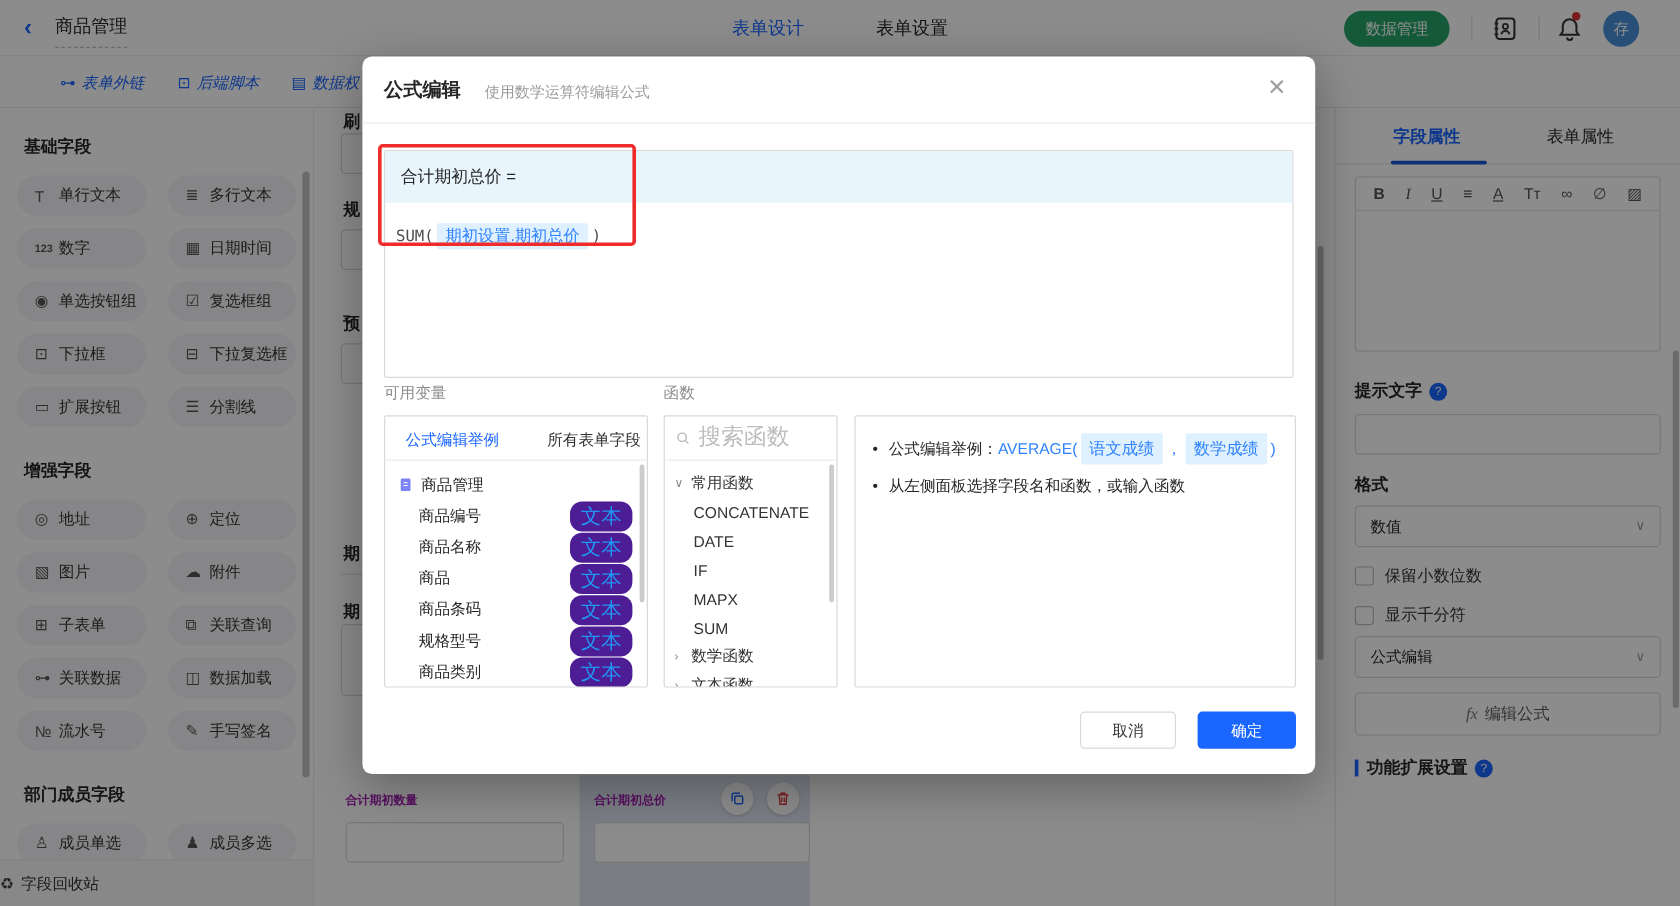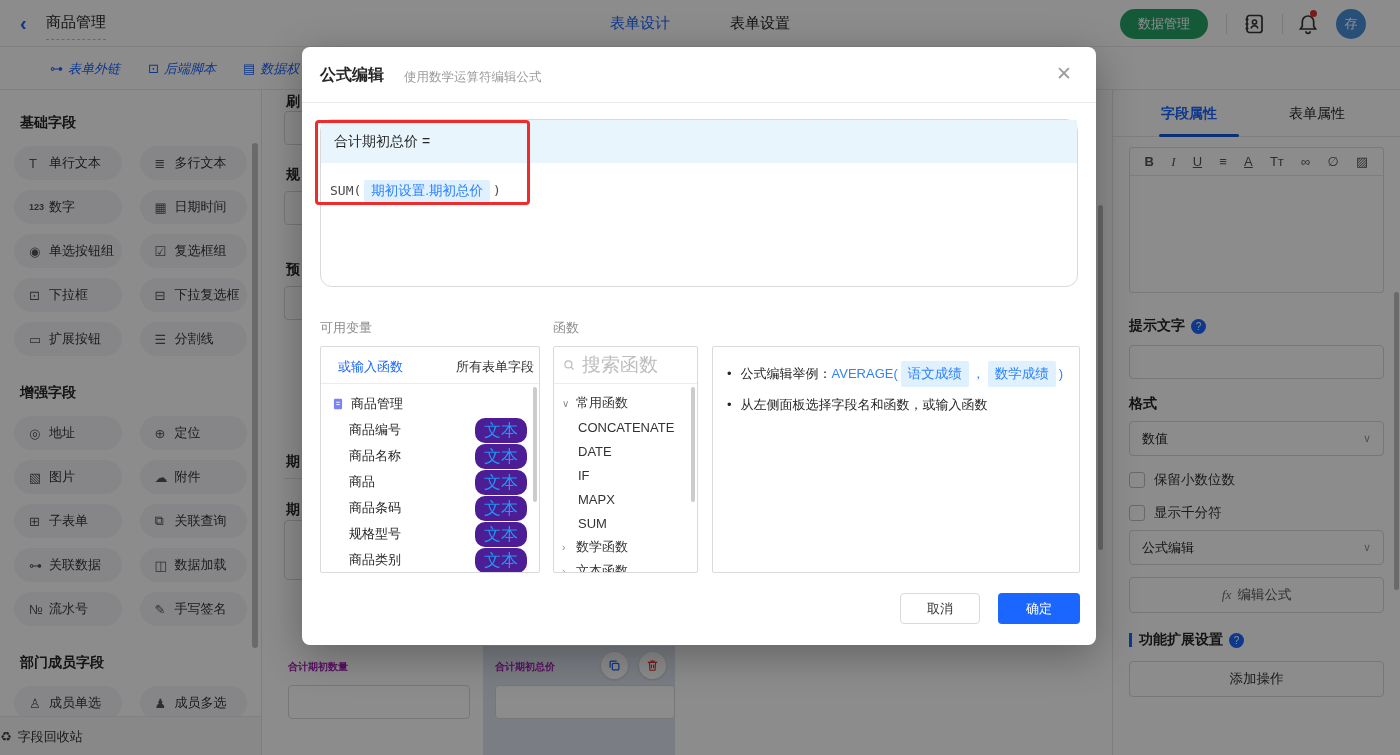--- a/index.html
+++ b/index.html
@@ -73,21 +73,21 @@
   .rp-sec .bar { width:3px; height:14px; background:#1a66ff; margin-right:7px; }
   .rp-thumb { position:absolute; left:1394px; top:292px; width:5px; height:298px; border-radius:3px; background:#c1c1c1; }
 
   
   .overlay { position:absolute; inset:0; background:rgba(0,0,0,0.45); z-index:40; }
   .modal { position:absolute; left:302px; top:47px; width:794px; height:598px; background:#fff; border-radius:8px; box-shadow:0 10px 40px rgba(0,0,0,.3); z-index:50; }
   .m-header { position:absolute; left:0; top:0; width:100%; height:56px; border-bottom:1px solid #ebebeb; }
   .m-title { position:absolute; left:18px; top:18px; font-size:16px; font-weight:bold; color:#262626; }
   .m-sub { position:absolute; left:102px; top:22px; font-size:12.5px; color:#9b9b9b; }
   .m-close { position:absolute; right:24px; top:15px; font-size:19px; color:#9e9e9e; }
-  .f-box { position:absolute; left:18px; top:72px; width:758px; height:168px; border:1px solid #d9d9d9; border-radius:12px; background:#fff; }
+  .f-box { position:absolute; left:18px; top:78px; width:758px; height:190px; border:1px solid #d9d9d9; border-radius:2px; background:#fff; }
   .f-strip { height:43px; background:#e8f5fd; display:flex; align-items:center; padding-left:13px; font-size:14px; color:#262626; }
   .f-expr { padding:17px 0 0 9px; font-size:13px; color:#4d4d4d; font-family:"DejaVu Sans Mono","Liberation Mono",monospace; }
   .token { display:inline-block; background:#dff0fe; color:#2e82ff; font-family:"Liberation Sans","DejaVu Sans",sans-serif; font-size:13.5px; padding:2px 7px; border-radius:2px; margin:0 3px; }
   .red-annot { position:absolute; left:13px; top:73px; width:215px; height:85px; border:3px solid #f02b2b; border-radius:4px; z-index:5; pointer-events:none; }
   .m-small-label { position:absolute; top:272px; font-size:13px; color:#8c8c8c; }
   .varsbox { position:absolute; left:18px; top:299px; width:220px; height:227px; border:1px solid #d9d9d9; border-radius:2px; overflow:hidden; }
   .v-tabs { height:37px; border-bottom:1px solid #ececec; position:relative; font-size:13px; }
   .v-tab1 { position:absolute; left:17px; top:11px; color:#1a66ff; }
   .v-tab2 { position:absolute; left:135px; top:11px; color:#333; }
   .tree { padding-top:7px; }
@@ -339,21 +339,20 @@
       <div class="rp-select">
           <span>公式编辑</span>
           <span class="chev">∨</span>
         </div>
       <div class="rp-btn"><span class="fx">fx</span><span>编辑公式</span></div>
       <div class="rp-sec">
           <span class="bar"></span>
           <span>功能扩展设置</span>
           <span class="qmark">?</span>
         </div>
-      <div class="rp-btn" style="color:#333">添加操作</div>
     </div>
     <div class="rp-thumb"></div>
   </div>
 
   <div class="overlay"></div>
 
   <div class="modal">
     <div class="m-header">
       <span class="m-title">公式编辑</span>
       <span class="m-sub">使用数学运算符编辑公式</span>
@@ -368,21 +367,21 @@
         <span>SUM(</span><span class="token">期初设置.期初总价</span><span>)</span>
       </div>
     </div>
     <div class="red-annot"></div>
 
     <span class="m-small-label" style="left:18px">可用变量</span>
     <span class="m-small-label" style="left:251px">函数</span>
 
     <div class="varsbox">
       <div class="v-tabs">
-        <span class="v-tab1">或输入函数</span>
+        <span class="v-tab1">公式编辑举例</span>
         <span class="v-tab2">所有表单字段</span>
       </div>
       <div class="tree">
         <div class="trow">
           <span class="dic">
               <svg viewBox="0 0 24 24" width="14" height="14">
                 <rect x="5" y="3" width="14" height="18" rx="2" fill="#7c83f7"></rect>
                 <path d="M9 9h6M9 13h6" stroke="#fff" stroke-width="1.6"></path>
               </svg>
             </span>

